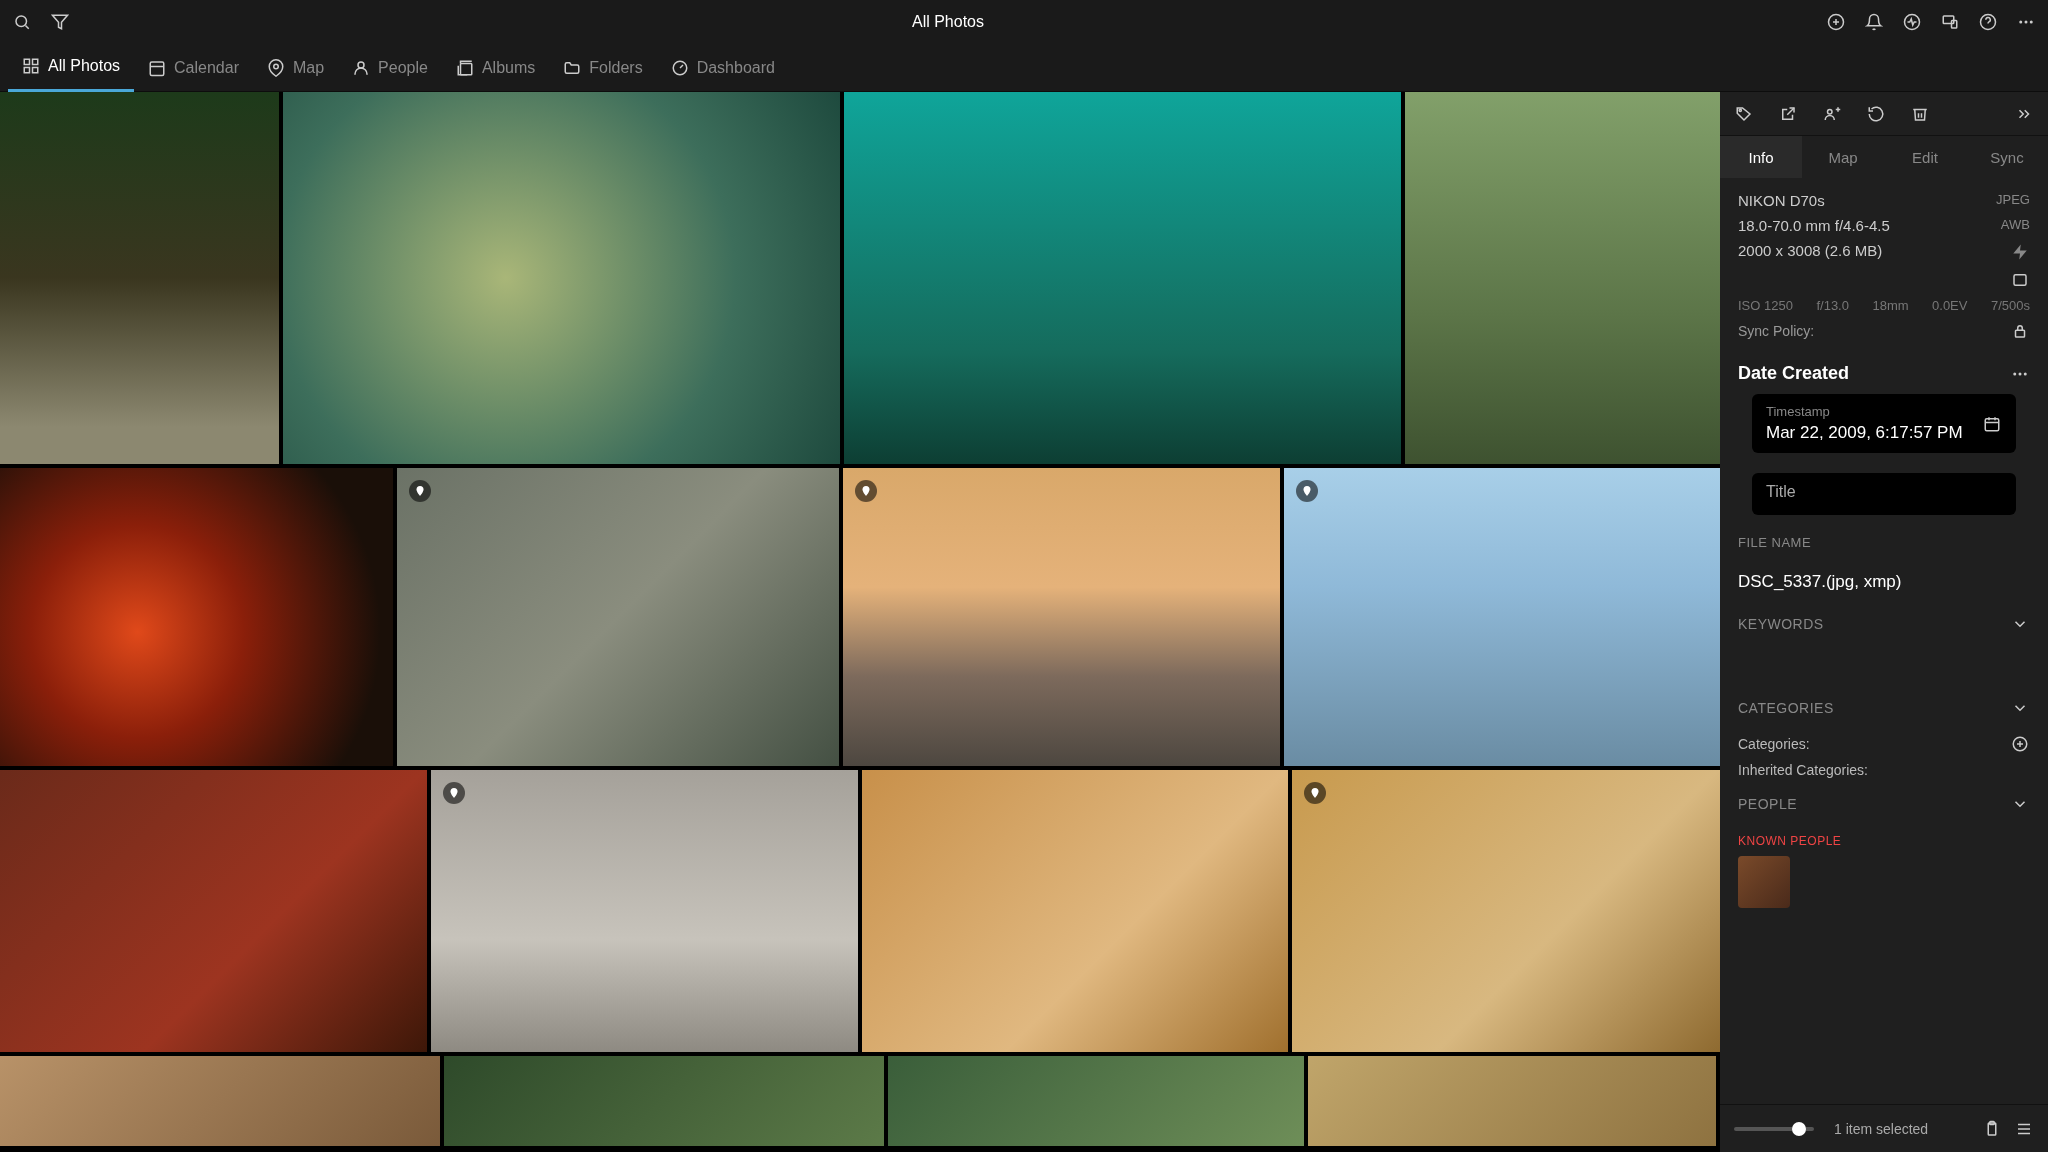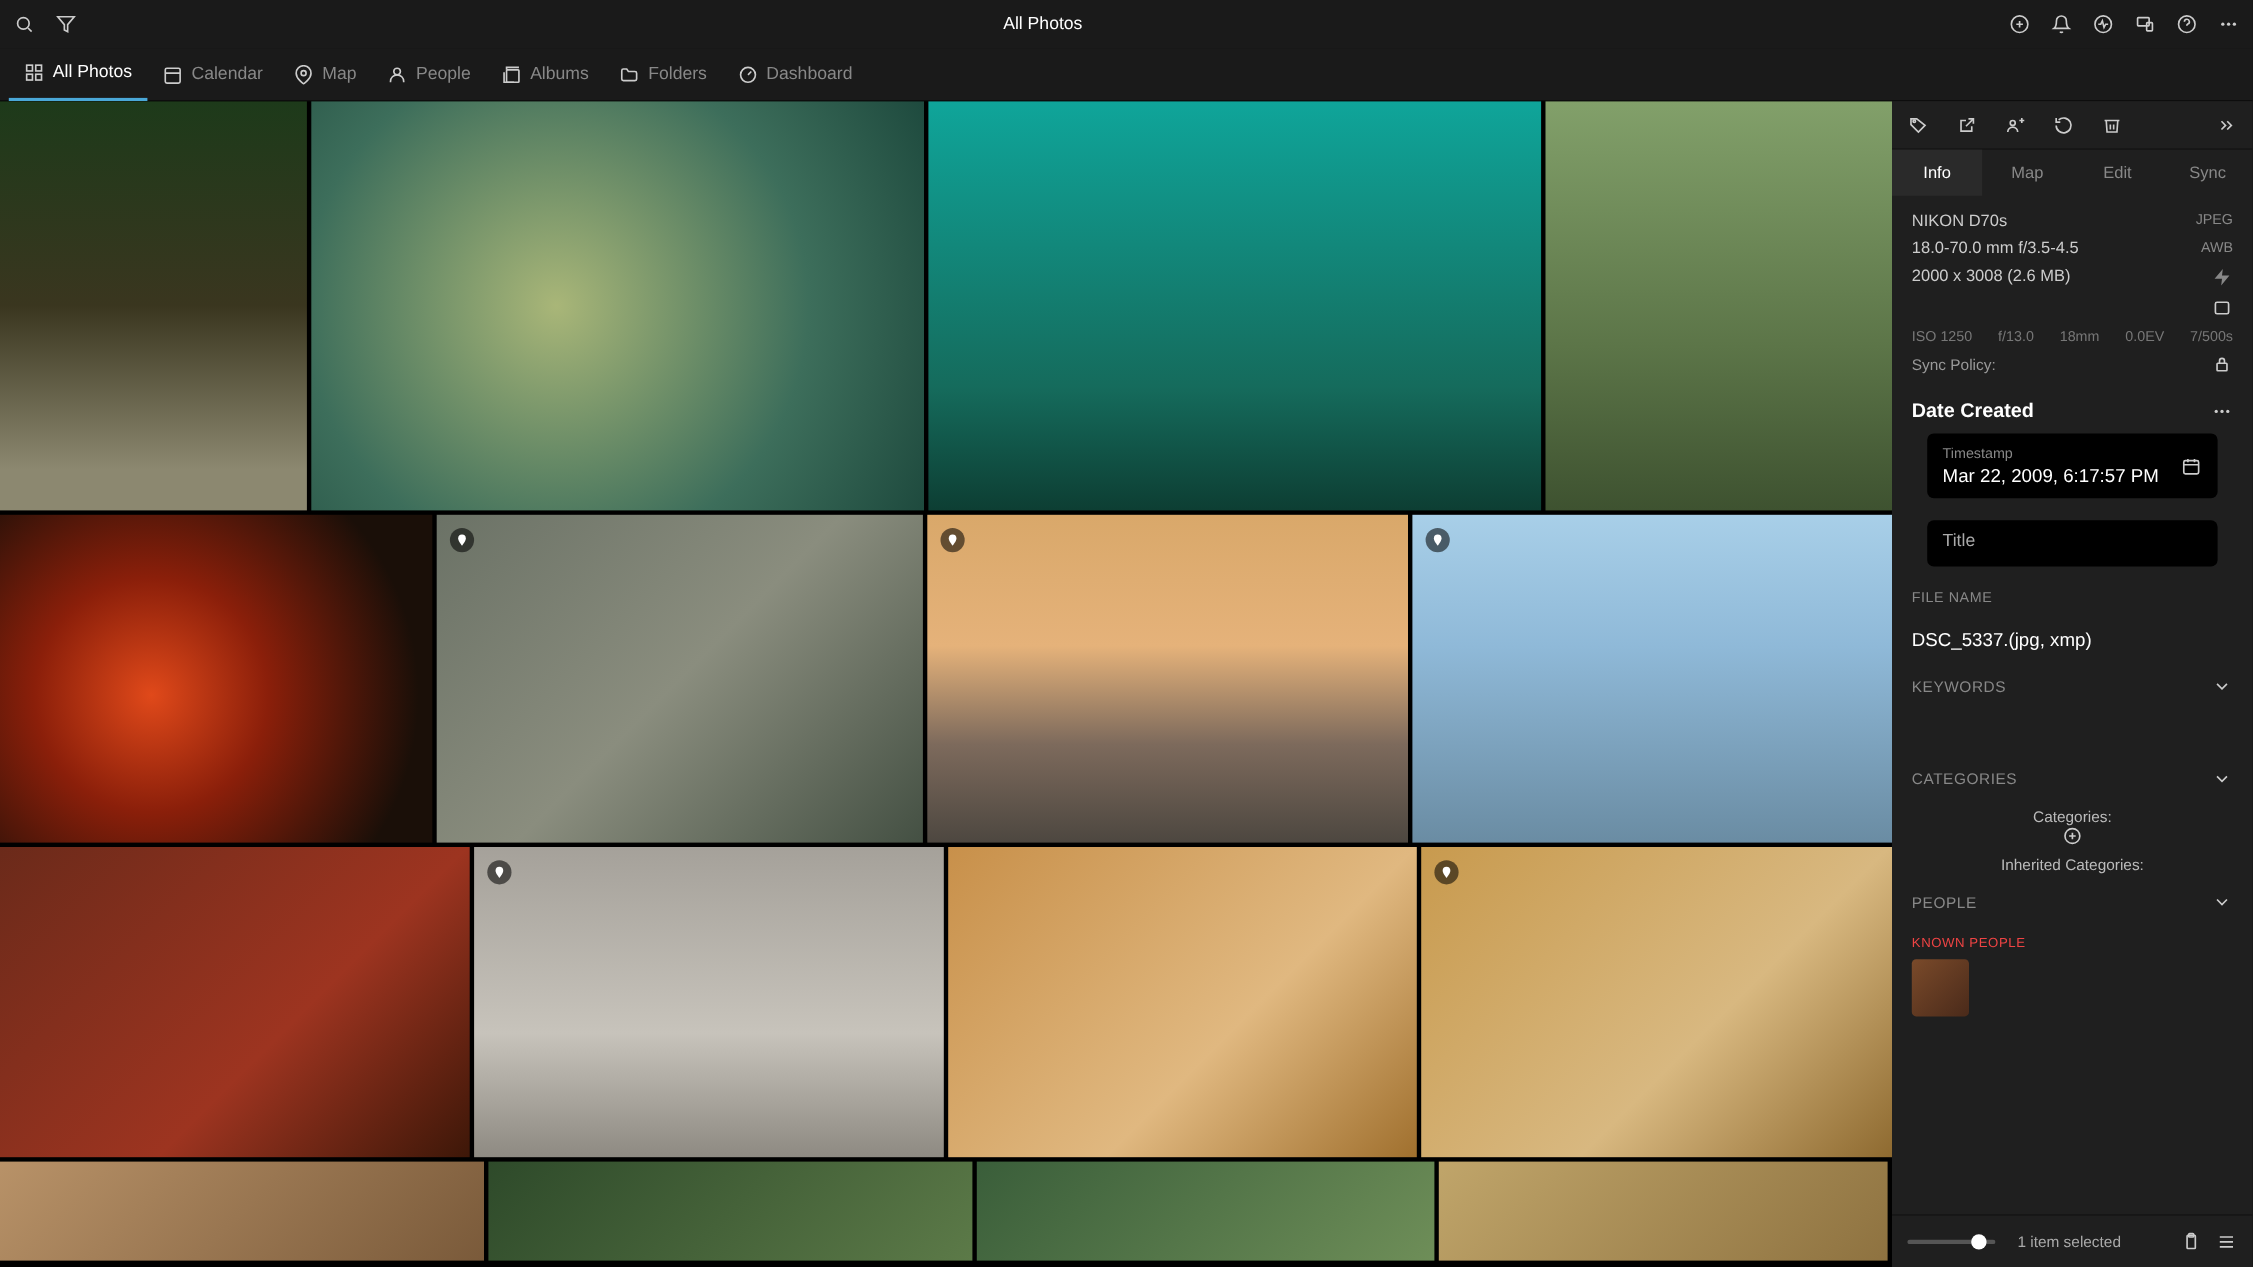--- a/index.html
+++ b/index.html
@@ -57,21 +57,21 @@
 .section-hdr h3 { font-size: 18px; color: #fff; font-weight: 600; }
 .field { margin: 10px 32px; background: #000000; border-radius: 6px; padding: 10px 14px; }
 .field .label { font-size: 13px; color: #888; margin-bottom: 4px; }
 .field .value { font-size: 17px; color: #fff; }
 .field-plain { margin: 10px 18px; }
 .field-plain .label { font-size: 13px; color: #888; margin-bottom: 22px; text-transform: uppercase; letter-spacing: 0.5px; }
 .field-plain .value { font-size: 17px; color: #fff; }
 .field-with-icon { display: flex; align-items: center; gap: 10px; }
 .field-with-icon .content { flex: 1; }
 .collapsible { display: flex; justify-content: space-between; align-items: center; padding: 12px 18px; color: #888; font-size: 14px; text-transform: uppercase; letter-spacing: 0.5px; cursor:pointer; }
-.cat-row { padding: 4px 18px; font-size: 14px; color: #bbb; display:flex; justify-content:space-between; align-items:center;flex-direction:column; }
+.cat-row { padding: 4px 18px; font-size: 14px; color: #bbb; display:flex; justify-content:space-between; align-items:center; }
 .people-block { padding: 8px 18px; }
 .people-block .lbl { font-size: 12px; color: #ef4444; text-transform: uppercase; letter-spacing: 0.5px; margin-bottom: 8px; }
 .avatar { width: 52px; height: 52px; border-radius: 4px; background: #444; }
 .panel-footer { margin-top: auto; height: 48px; display: flex; align-items: center; padding: 0 14px; gap: 12px; border-top: 1px solid #111; }
 .slider { width: 80px; height: 4px; background: #555; border-radius: 2px; position: relative; }
 .slider .knob { position: absolute; width: 14px; height: 14px; border-radius: 50%; background: #fff; top: -5px; left: 58px; }
 .sel { font-size: 14px; color: #aaa; margin-left: 8px; }
 
 
 .p-parrot { background: linear-gradient(180deg,#1d3a1a 0%,#3a361f 50%,#8c8870 90%); }
@@ -328,21 +328,21 @@
       <div class="panel-tab">Edit</div>
       <div class="panel-tab">Sync</div>
     </div>
 
     <div class="info-block">
       <div class="info-row">
           <span>NIKON D70s</span>
           <span class="r">JPEG</span>
         </div>
       <div class="info-row">
-          <span>18.0-70.0 mm f/3.5-4.5</span>
+          <span>18.0-70.0 mm f/4.6-4.5</span>
           <span class="r">AWB</span>
         </div>
       <div class="info-row">
           <span>2000 x 3008 (2.6 MB)</span>
         <span class="icon">
             <svg viewBox="0 0 24 24">
               <polygon points="13 2 3 14 12 14 11 22 21 10 12 10 13 2" fill="#888" stroke="none"></polygon>
             </svg>
           </span>
       </div>

